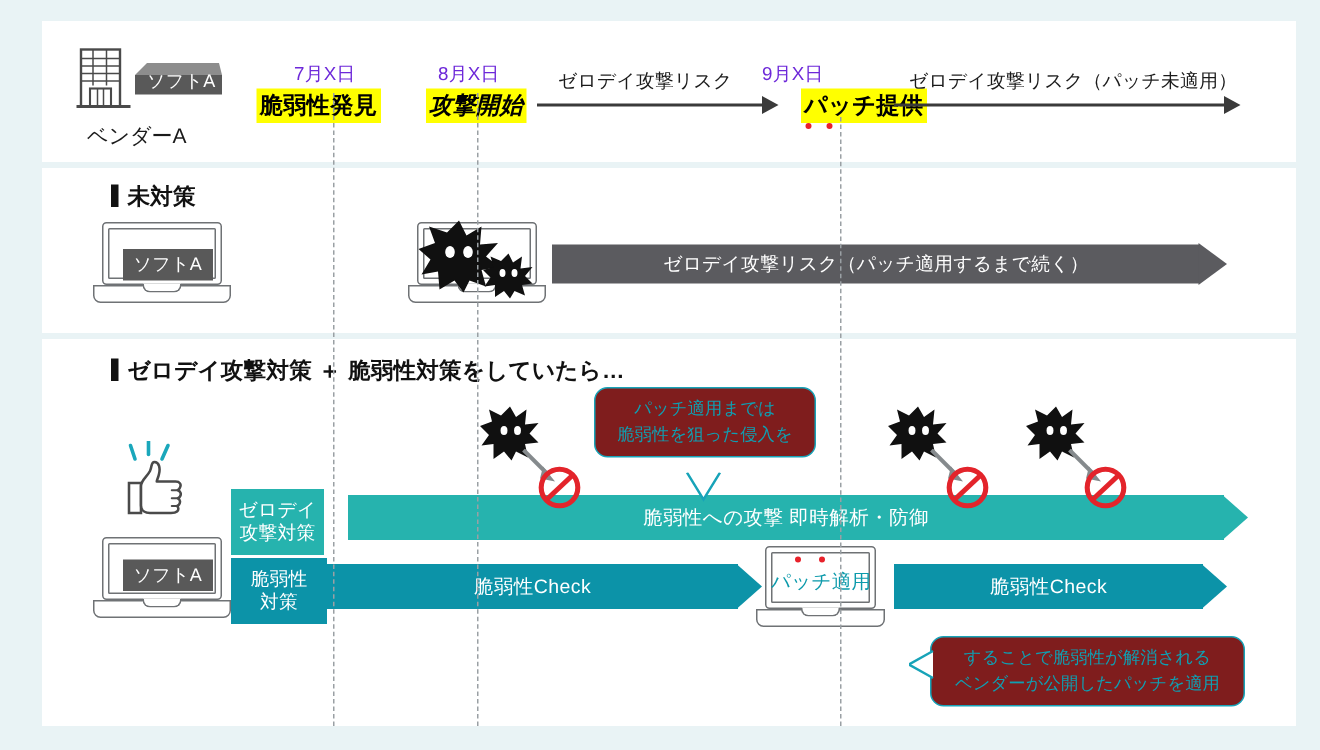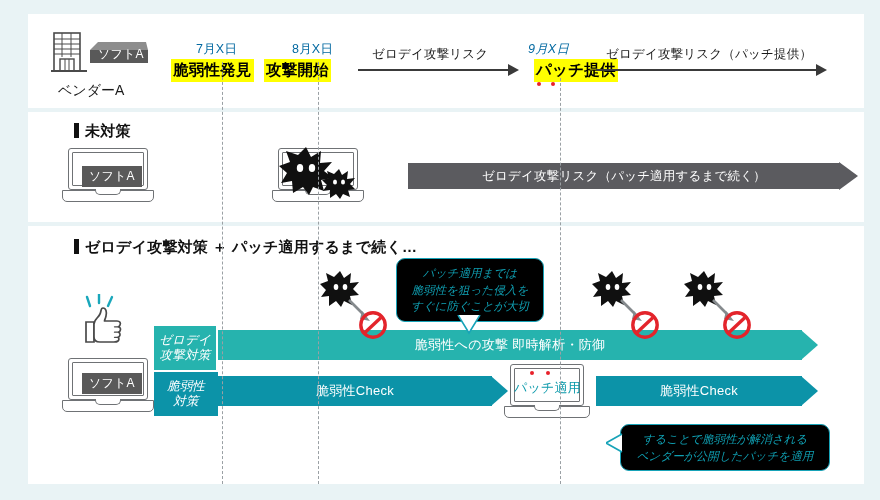--- a/index.html
+++ b/index.html
@@ -15,21 +15,21 @@
   #panel-timeline { left: 28px; top: 14px; width: 836px; height: 94px; }
   #panel-none     { left: 28px; top: 112px; width: 836px; height: 110px; }
   #panel-meas     { left: 28px; top: 226px; width: 836px; height: 258px; }
 
   .vline {
     position: absolute; width: 0; border-left: 1px dashed #9aa0a4;
     z-index: 3; pointer-events: none;
   }
 
   .txt { position: absolute; white-space: nowrap; color: #1a1a1a; }
-  .date-sub { font-size: 12.5px; color: #0369a1; letter-spacing: .2px; }
+  .date-sub { font-size: 12.5px; color: #6d28d9; letter-spacing: .2px; }
   .date-hl {
     font-size: 15.5px; font-weight: bold; color: #000;
     background: #ffff00; padding: 1px 2px; letter-spacing: .2px;
   }
   .risk-lbl { font-size: 12.5px; color: #1a1a1a; letter-spacing: .2px; }
 
   .tl-line { position: absolute; height: 2px; background: #3a3a3a; }
   .tl-head {
     position: absolute; width: 0; height: 0;
     border-top: 6px solid transparent; border-bottom: 6px solid transparent;
@@ -62,21 +62,21 @@
     position: absolute; left: 50%; transform: translateX(-50%); top: 41px;
     width: 26px; height: 6px; border: 1.6px solid #6f7275; border-top: none;
     border-radius: 0 0 5px 5px; background: #fff;
   }
   .soft-tag {
     position: absolute; background: #595959; color: #fff;
     font-size: 12px; padding: 2px 7px; letter-spacing: .2px;
   }
 
   
-  .gray-arrow { position: absolute; height: 26px; margin-left: 40px; }
+  .gray-arrow { position: absolute; height: 26px; }
   .gray-arrow .body { position: absolute; left: 0; top: 0; bottom: 0; right: 18px; background: #5b5b5f; }
   .gray-arrow .head {
     position: absolute; right: 0; top: 50%; transform: translateY(-50%);
     width: 0; height: 0; border-top: 14px solid transparent;
     border-bottom: 14px solid transparent; border-left: 19px solid #5b5b5f;
   }
   .gray-arrow .cap {
     position: absolute; left: 0; right: 18px; top: 0; bottom: 0;
     display: flex; align-items: center; justify-content: center;
     color: #fff; font-size: 12.5px; letter-spacing: .2px;
@@ -92,28 +92,28 @@
   }
   .tbar .cap {
     position: absolute; left: 0; right: 16px; top: 0; bottom: 0;
     display: flex; align-items: center; justify-content: center;
     color: #fff; font-size: 13px; letter-spacing: .3px;
   }
 
   .rowlabel {
     position: absolute; color: #fff; display: flex; flex-direction: column;
     align-items: center; justify-content: center; line-height: 1.18;
-    font-size: 12.5px; letter-spacing: .2px; text-align: center; font-style: italic;
+    font-size: 12.5px; letter-spacing: .2px; text-align: center;
   }
 
   
   .callout {
     position: absolute; border: 1.6px solid #17a3b8; border-radius: 9px;
-    background: #000000; color: #0f9fb2; font-size: 11.5px; line-height: 1.45;
-    text-align: center; padding: 6px 9px; letter-spacing: .1px; font-style: italic;
+    background: #7f1d1d; color: #0f9fb2; font-size: 11.5px; line-height: 1.45;
+    text-align: center; padding: 6px 9px; letter-spacing: .1px;
   }
 
   .burst { position: absolute; }
   .noicon { position: absolute; }
   .arrow-sm { position: absolute; }
 </style>
 </head>
 <body>
 
 <div id="stage">
@@ -144,32 +144,32 @@
     <polygon points="10,2 58,2 60,10 2,10" fill="#8d8d8d"></polygon>
     <rect x="2" y="10" width="58" height="13" fill="#595959"></rect>
   </svg>
   <div class="txt" style="left:98px; top:46px; font-size:12px; color:#ffffff; letter-spacing:.2px;">ソフトA</div>
   <div class="txt" style="left:58px; top:82px; font-size:14px;">ベンダーA</div>
 
   <div class="txt date-sub" style="left:196px; top:41px;">7月X日</div>
   <div class="txt date-hl" style="left:171px; top:59px;">脆弱性発見</div>
 
   <div class="txt date-sub" style="left:292px; top:41px;">8月X日</div>
-  <div class="txt date-hl" style="left:264px; top:59px;">攻撃開始</div>
+  <div class="txt date-hl" style="left:284px; top:59px;font-style:italic;">攻撃開始</div>
 
   <div class="txt risk-lbl" style="left:372px; top:46px;text-align:center;">ゼロデイ攻撃リスク</div>
   <div class="tl-line" style="left:358px; top:69px; width:152px;"></div>
   <div class="tl-head" style="left:508px; top:64px;"></div>
 
-  <div class="txt date-sub" style="left:528px; top:41px;font-style:italic;">9月X日</div>
+  <div class="txt date-sub" style="left:508px; top:41px;">9月X日</div>
   <div class="txt date-hl" style="left:514px; top:59px;margin-left:20px;">パッチ提供</div>
   <div class="reddot" style="left:537px; top:82px;"></div>
   <div class="reddot" style="left:551px; top:82px;"></div>
 
-  <div class="txt risk-lbl" style="left:606px; top:46px;">ゼロデイ攻撃リスク（パッチ提供）</div>
+  <div class="txt risk-lbl" style="left:606px; top:46px;">ゼロデイ攻撃リスク（パッチ未適用）</div>
   <div class="tl-line" style="left:596px; top:69px; width:222px;"></div>
   <div class="tl-head" style="left:816px; top:64px;"></div>
 
   <div class="sect-head" style="left:42px; top:122px;">未対策</div>
 
   <div class="laptop" style="left:62px; top:148px; width:92px; height:56px;">
     <div class="lt-screen">
         <div class="lt-inner"></div>
       </div>
     <div class="lt-base"></div>
@@ -194,21 +194,21 @@
     <ellipse cx="13" cy="14" rx="2" ry="2.6" fill="#fff"></ellipse>
     <ellipse cx="21" cy="14" rx="2" ry="2.6" fill="#fff"></ellipse>
   </svg>
 
   <div class="gray-arrow" style="left:368px; top:163px; width:450px;">
     <div class="body"></div>
       <div class="head"></div>
     <div class="cap">ゼロデイ攻撃リスク（パッチ適用するまで続く）</div>
   </div>
 
-  <div class="sect-head" style="left:42px; top:238px;">ゼロデイ攻撃対策 ＋ パッチ適用するまで続く…</div>
+  <div class="sect-head" style="left:42px; top:238px;">ゼロデイ攻撃対策 ＋ 脆弱性対策をしていたら…</div>
 
   <svg class="txt" style="left:80px; top:294px;" width="48" height="56" viewBox="0 0 48 56">
     <g stroke="#1aa7bb" stroke-width="2.4" stroke-linecap="round">
       <line x1="10" y1="12" x2="7" y2="3"></line>
       <line x1="19" y1="9" x2="19" y2="0"></line>
       <line x1="28" y1="12" x2="32" y2="3"></line>
     </g>
     <path d="M6 28 L6 48 L14 48 L14 28 Z" fill="#fff" stroke="#4a4a4a" stroke-width="1.7"></path>
     <path d="M14 30 C14 26 18 24 20 20 C21.5 17 20.5 14 23 14 C26 14 27 18 26 22 C25.5 24.5 24.5 26 24.5 27 L37 27 C40 27 41 29 40 31 C39.5 32.2 38.5 32.8 38.5 32.8 C40.5 33.4 41 35.5 40 37 C39.4 37.9 38.6 38.2 38.6 38.2 C40.2 39 40.4 41 39.4 42.3 C38.9 43 38 43.3 38 43.3 C39.2 44.2 39.2 46 38 47 C37 47.9 35.5 48 34 48 L20 48 C17 48 14 46.5 14 43 Z" fill="#fff" stroke="#4a4a4a" stroke-width="1.7" stroke-linejoin="round"></path>
     <g stroke="#4a4a4a" stroke-width="1.3" stroke-linecap="round">
@@ -229,21 +229,21 @@
 
   <div class="rowlabel" style="left:154px; top:326px; width:62px; height:44px; background:#26b3ae;">
     <span>ゼロデイ</span>
     <span>攻撃対策</span>
   </div>
   <div class="rowlabel" style="left:154px; top:372px; width:64px; height:44px; background:#0c93a8;">
     <span>脆弱性</span>
     <span>対策</span>
   </div>
 
-  <div class="tbar" style="left:218px; top:330px; width:600px; height:30px;padding-left:12px;">
+  <div class="tbar" style="left:232px; top:330px; width:600px; height:30px;padding-left:12px;">
     <div class="body" style="background:#26b3ae;"></div>
     <div class="head" style="border-left-color:#26b3ae;"></div>
     <div class="cap">脆弱性への攻撃 即時解析・防御</div>
   </div>
 
   <div class="tbar" style="left:218px; top:376px; width:290px; height:30px;">
     <div class="body" style="background:#0c93a8;"></div>
     <div class="head" style="border-left-color:#0c93a8;"></div>
     <div class="cap">脆弱性Check</div>
   </div>
@@ -303,21 +303,20 @@
     <polygon points="14,12 22,22 12,20" fill="#858a8d"></polygon>
   </svg>
   <svg class="noicon" style="left:722px; top:310px;" width="30" height="30" viewBox="0 0 30 30">
     <circle cx="15" cy="15" r="12.2" fill="none" stroke="#e3242b" stroke-width="3.4"></circle>
     <line x1="7" y1="22.5" x2="23" y2="7.5" stroke="#e3242b" stroke-width="3.4"></line>
   </svg>
 
   <div class="callout" style="left:396px; top:258px; width:148px;">
     <div>パッチ適用までは</div>
     <div>脆弱性を狙った侵入を</div>
-    <div>すぐに防ぐことが大切</div>
   </div>
   <svg class="txt" style="left:456px; top:315px;" width="26" height="20" viewBox="0 0 26 20">
     <polygon points="2,0 24,0 13,18" fill="#fff"></polygon>
     <polyline points="2,0 13,18 24,0" fill="none" stroke="#17a3b8" stroke-width="1.6"></polyline>
   </svg>
 
   <div class="callout" style="left:620px; top:424px; width:210px; text-align:center;">
     <div>することで脆弱性が解消される</div>
     <div>ベンダーが公開したパッチを適用</div>
   </div>

